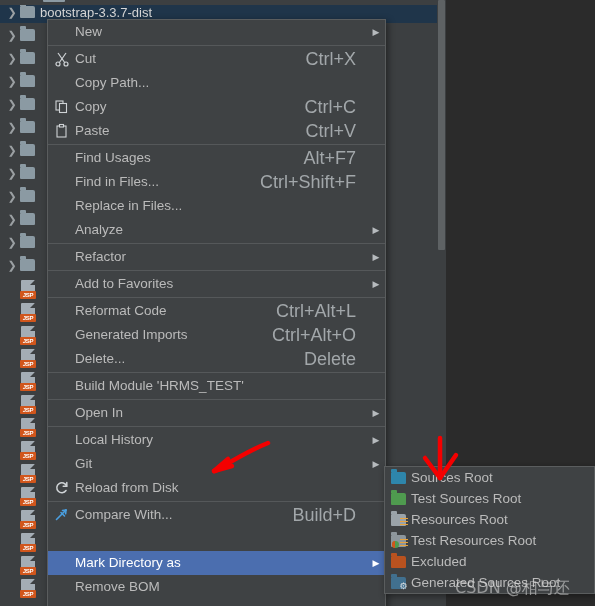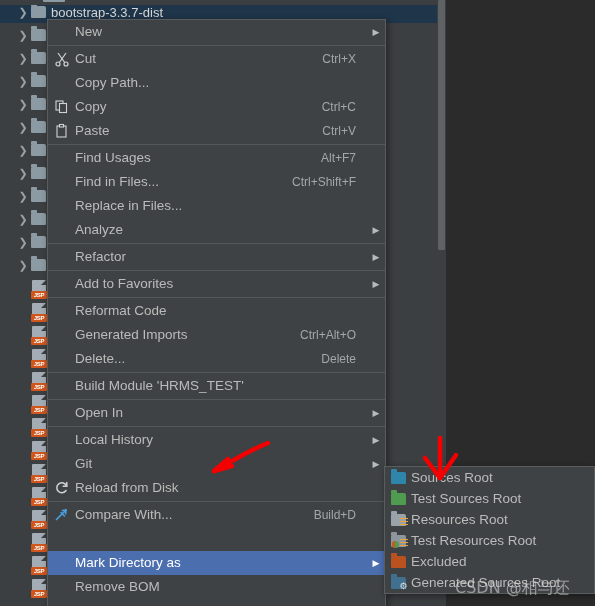--- a/index.html
+++ b/index.html
@@ -12,21 +12,21 @@
   #app{position:relative;width:595px;height:606px;overflow:hidden;background:#2b2b2b;}
 
   
   #tree{
     position:absolute;left:0;top:0;width:437px;height:606px;
     background:#3c3f41;overflow:hidden;
   }
   .trow{
     position:relative;height:23px;line-height:23px;
     white-space:nowrap;font-size:13px;color:#bbbbbb;
-    padding-left:16px;
+    padding-left:5px;
   }
   .trow.sel{background:#1f354a;color:#d6d6d6;}
   .chev{
     display:inline-block;width:14px;text-align:center;
     color:#9ba0a3;font-size:11px;vertical-align:middle;
   }
   .folder-ico{
     display:inline-block;width:15px;height:12px;vertical-align:middle;
     margin:0 5px 2px 1px;position:relative;
     background:#8b9aa3;border-radius:1px 2px 1px 1px;
@@ -81,21 +81,21 @@
     color:#bbbbbb;font-size:13.5px;cursor:default;
     padding:0 0 0 0;
   }
   .mi.sel{background:#4b6eaf;color:#ffffff;margin-top:24px;}
   .mi .ico{
     width:27px;min-width:27px;height:24px;position:relative;
     display:flex;align-items:center;justify-content:center;
   }
   .mi .lbl{flex:1;white-space:nowrap;}
   .mi .acc{
-    color:#a2a7aa;font-size:12px;padding-right:11px;white-space:nowrap;
+    color:#a2a7aa;font-size:18px;padding-right:11px;white-space:nowrap;
   }
   .mi .arrow{
     width:18px;min-width:18px;text-align:center;color:#b6babd;font-size:9px;
   }
   .mi.sel .arrow{color:#ffffff;}
   .sep{height:1px;background:#55585a;margin:1px 0;}
 
   
   #submenu{
     position:absolute;left:384px;top:466px;width:211px;
@@ -265,20 +265,21 @@
       <div class="sep"></div>
       <div class="mi">
         <span class="ico"></span>
         <span class="lbl">Add to Favorites</span>
         <span class="arrow">▶</span>
       </div>
       <div class="sep"></div>
       <div class="mi">
         <span class="ico"></span>
         <span class="lbl">Reformat Code</span>
+        <span class="acc">Ctrl+Alt+L</span>
         <span class="arrow"></span>
       </div>
       <div class="mi">
         <span class="ico"></span>
         <span class="lbl">Generated Imports</span>
         <span class="acc">Ctrl+Alt+O</span>
         <span class="arrow"></span>
       </div>
       <div class="mi">
         <span class="ico"></span>

